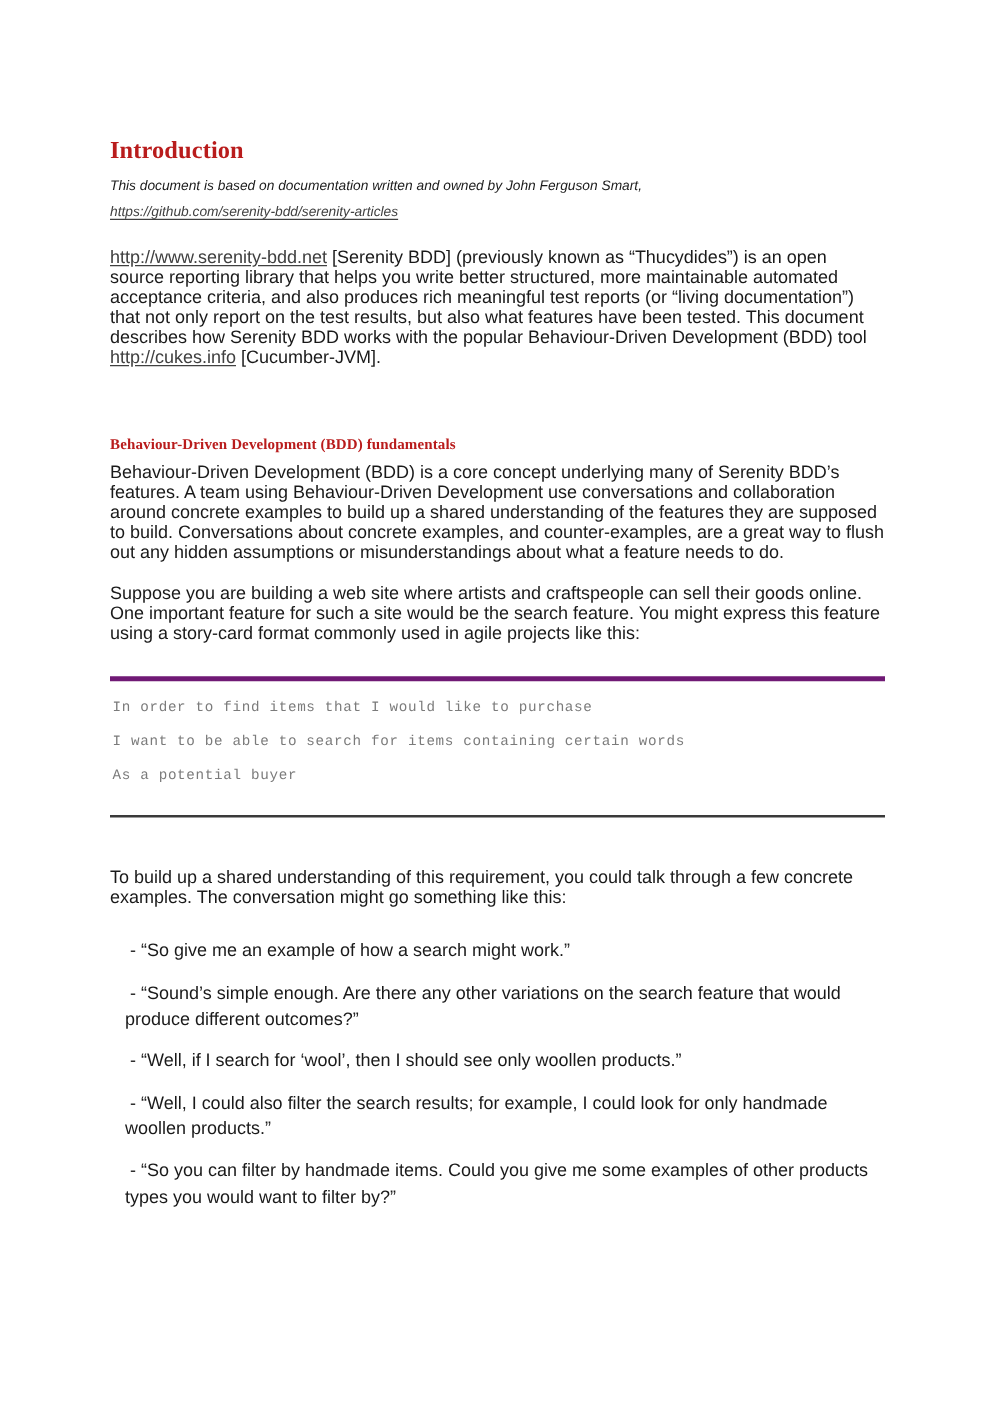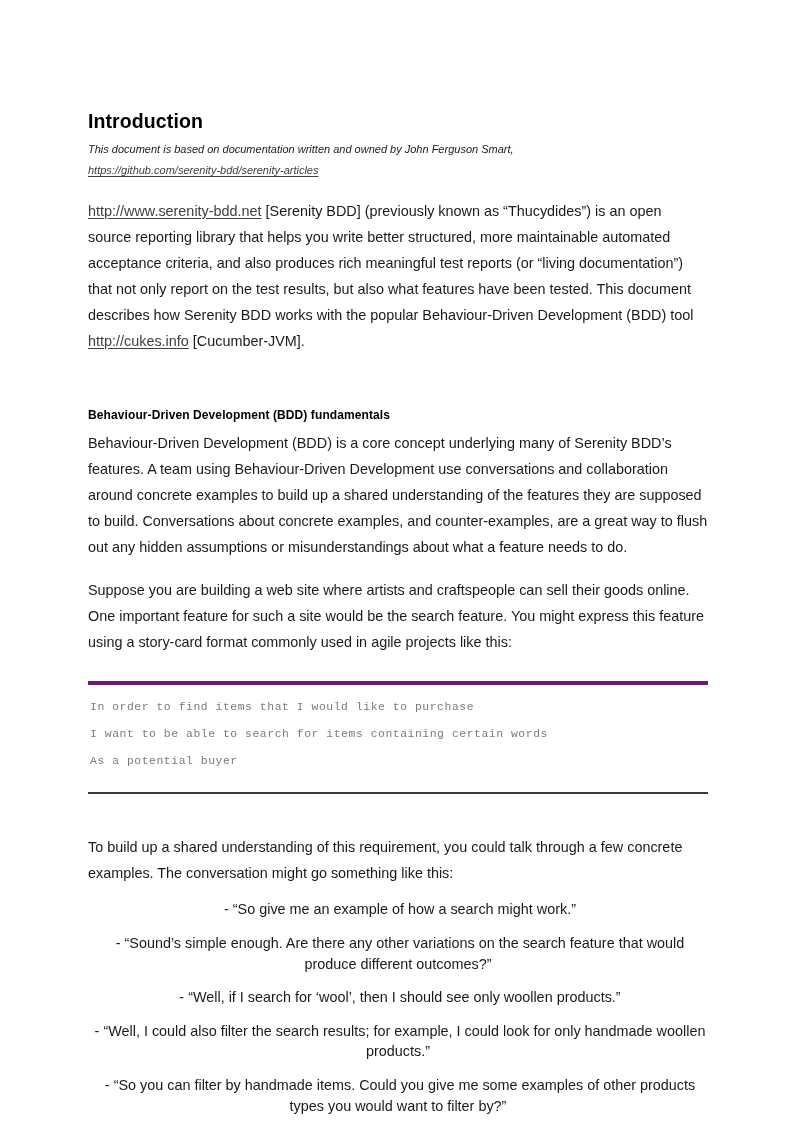--- a/index.html
+++ b/index.html
@@ -19,24 +19,24 @@
     width: 793px;
     height: 1122px;
     background: #ffffff;
     box-sizing: border-box;
     padding: 110px 86px 0 88px;
   }
   .content {
     width: 620px;
   }
   h1.doc-heading {
-    font-family: Liberation Sans, sans-serif;
+    font-family: Liberation Serif, serif;
     font-size: 19.5px;
     font-weight: bold;
-    color: #000000;
+    color: #b91c1c;
     margin: 0 0 7px 0;
     letter-spacing: 0.1px;
     line-height: 1.15;
   }
   h1.doc-heading.second {
     margin-top: 0;
     margin-bottom: 8px;
     font-size: 12px;
   }
   .subtitle {
@@ -48,21 +48,21 @@
   }
   .subtitle a,
   a.link {
     color: #404040;
     text-decoration: underline;
     text-underline-offset: 1.5px;
   }
   .subtitle a { font-style: italic; }
   p.body-text {
     font-size: 14.4px;
-    line-height: 26px;
+    line-height: 16px;
     margin: 0;
     text-align: left;
     color: #1a1a1a;
   }
   .gap-sm { height: 17px; }
   .gap-md { height: 26px; }
   .gap-lg { height: 55px; }
   .gap-xl { height: 40px; }
   .gap-para { height: 13px; }
 
@@ -82,23 +82,22 @@
     line-height: 14px;
     color: #7b7b7b;
     letter-spacing: 0.55px;
     white-space: pre;
     margin: 0 0 13px 2px;
   }
   .code-line:last-of-type { margin-bottom: 0; }
 
   ul.dialogue {
     list-style: none;
-    margin: 0;
+    margin: 12px;
     padding: 0;
-    text-align: center;
   }
   ul.dialogue li {
     font-size: 14.4px;
     line-height: 20.6px;
     margin: 0 0 13px 0;
     padding: 0;
     color: #1a1a1a;
   }
   ul.dialogue li .dash {
     display: inline;

